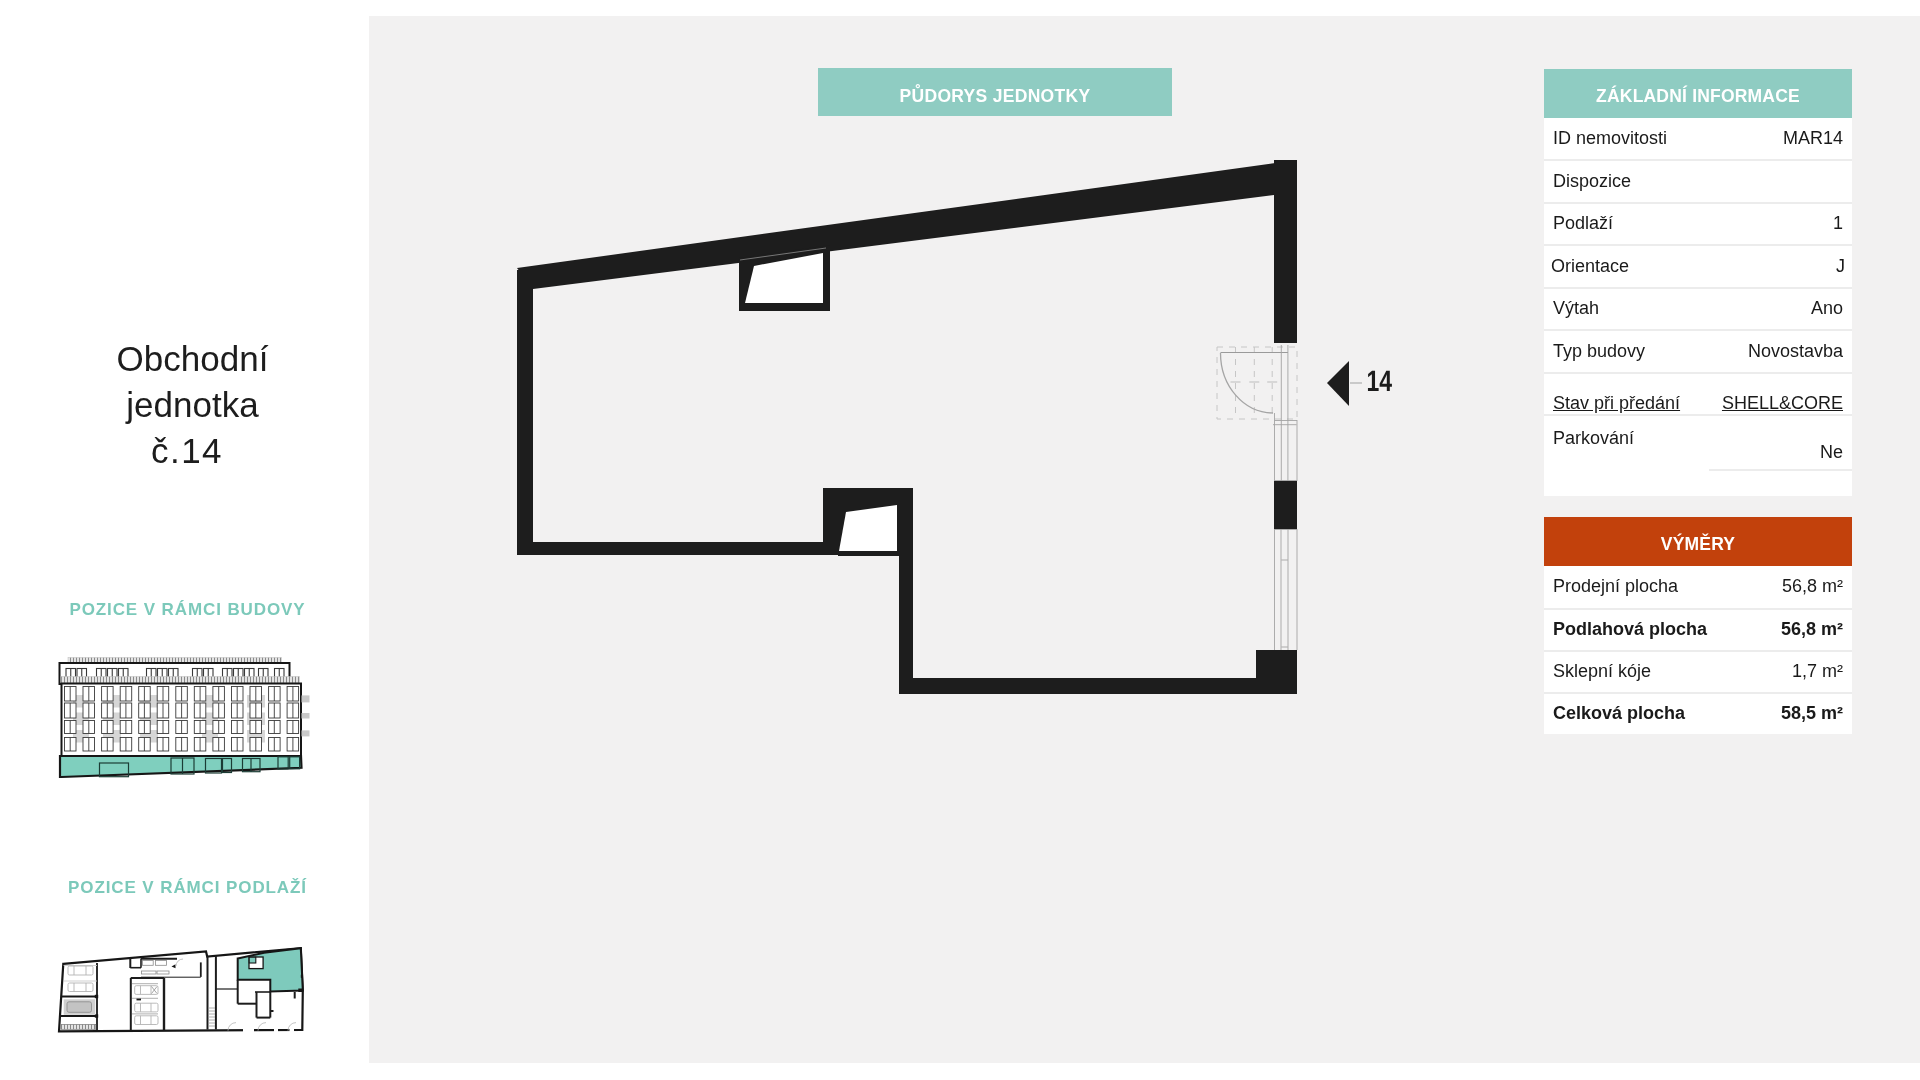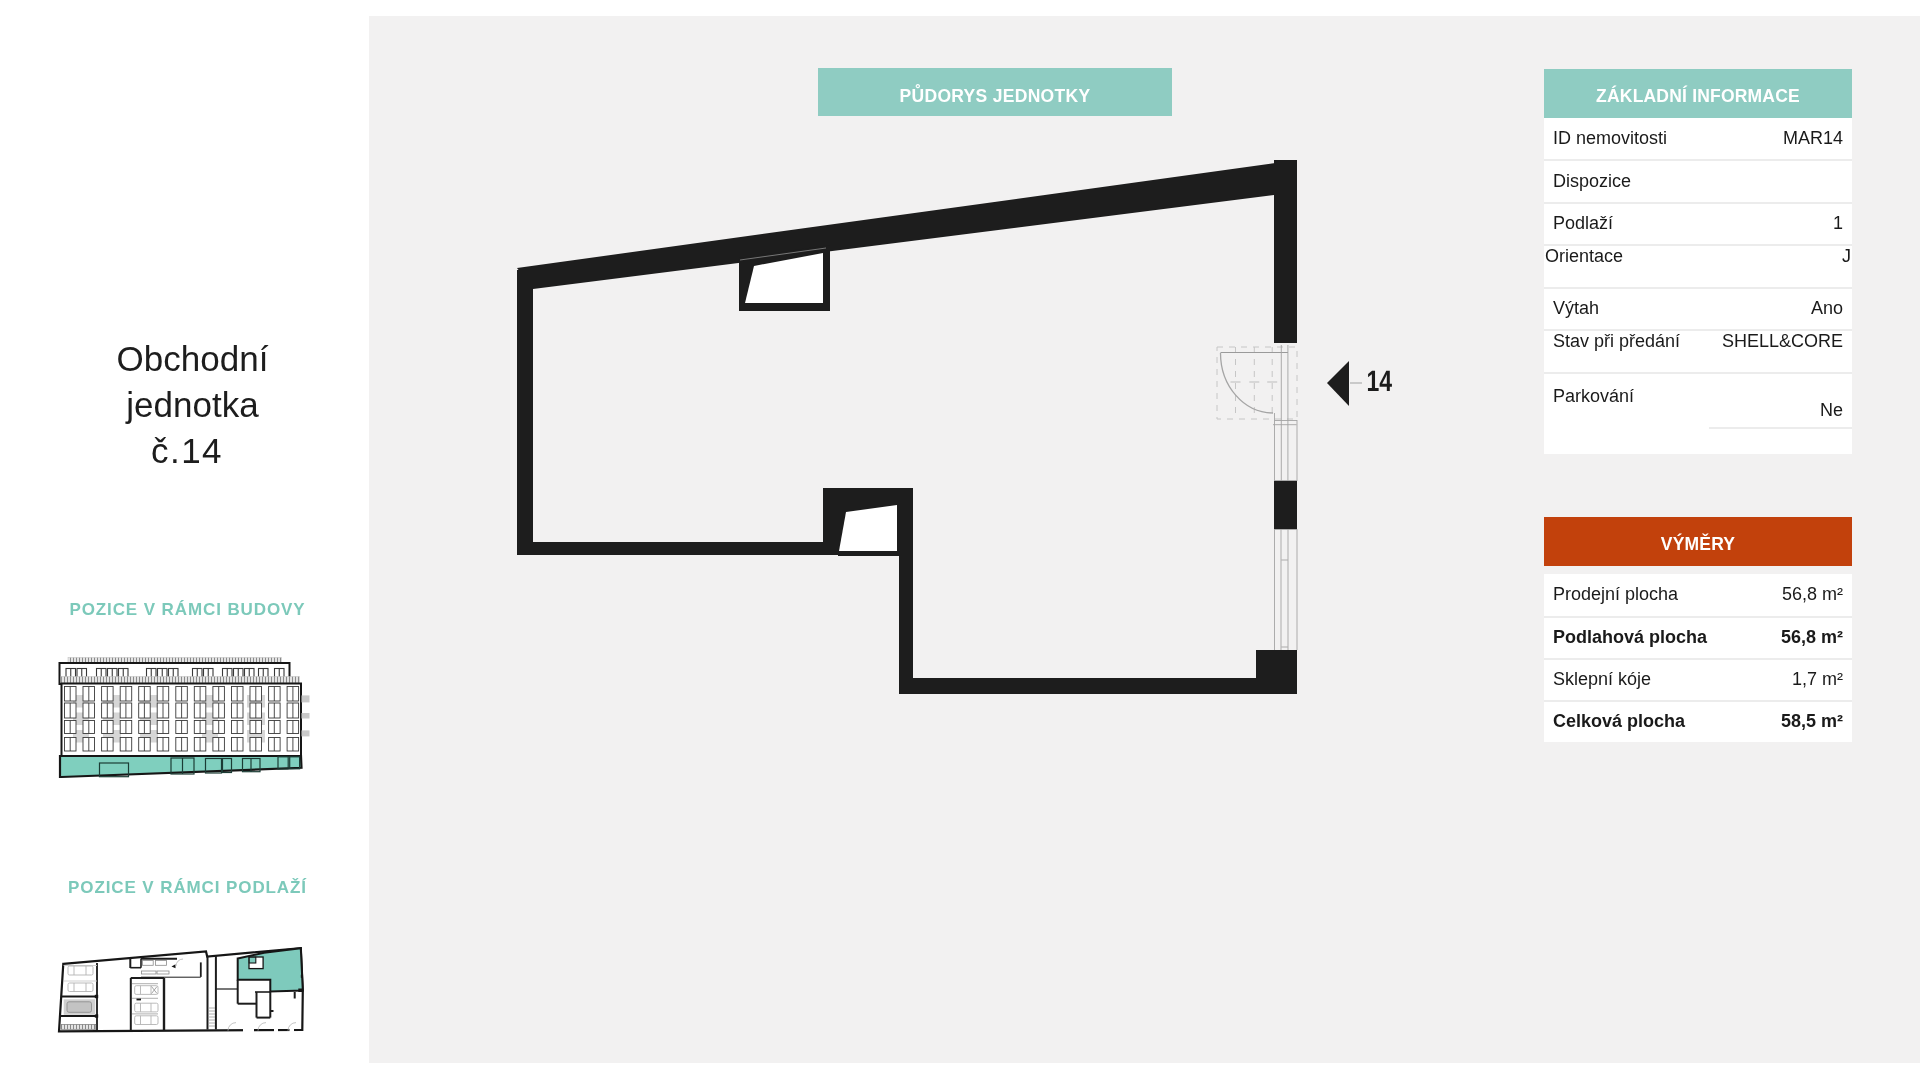--- a/index.html
+++ b/index.html
@@ -30,45 +30,49 @@
         <span>MAR14</span>
       </div>
     <div style="height:40.5px;border-bottom:2px solid #ececec;display:flex;justify-content:space-between;align-items:center;padding:0 9px;">
         <span>Dispozice</span>
         <span></span>
       </div>
     <div style="height:40.5px;border-bottom:2px solid #ececec;display:flex;justify-content:space-between;align-items:center;padding:0 9px;">
         <span>Podlaží</span>
         <span>1</span>
       </div>
-    <div style="height:40.5px;border-bottom:2px solid #ececec;display:flex;justify-content:space-between;align-items:flex-start;padding:0 1px;">
+    <div style="height:40.5px;border-bottom:2px solid #ececec;display:flex;justify-content:space-between;align-items:center;padding:0 7px;">
         <span>Orientace</span>
         <span>J</span>
       </div>
     <div style="height:40.5px;border-bottom:2px solid #ececec;display:flex;justify-content:space-between;align-items:center;padding:0 9px;">
         <span>Výtah</span>
         <span>Ano</span>
       </div>
-    <div style="height:40.5px;border-bottom:2px solid #ececec;display:flex;justify-content:space-between;align-items:flex-start;padding:0 9px;">
+    <div style="height:40.5px;border-bottom:2px solid #ececec;display:flex;justify-content:space-between;align-items:center;padding:0 9px;">
+        <span>Typ budovy</span>
+        <span>Novostavba</span>
+      </div>
+    <div style="height:40.5px;border-bottom:2px solid #ececec;display:flex;justify-content:space-between;align-items:flex-end;padding:0 9px;text-decoration:underline;">
         <span>Stav při předání</span>
         <span>SHELL&amp;CORE</span>
       </div>
     <div style="height:80px;position:relative;">
       <span style="position:absolute;left:9px;top:12px;">Parkování</span>
       <span style="position:absolute;right:9px;top:26px;">Ne</span>
       <div style="position:absolute;left:165px;right:0;top:53px;border-top:2px solid #ececec;"></div>
     </div>
   </div>
 </div>
 
 <div class="abs" style="left:1544px;top:517px;width:308px;">
 
   <div style="height:48.5px;background:#c2410c;color:#fff;font-size:17.5px;font-weight:bold;letter-spacing:0.2px;text-align:center;line-height:54px;">VÝMĚRY</div>
 
-  <div style="background:#fff;font-size:18px;color:#1a1a1a;margin-top:8px;">
+  <div style="background:#fff;font-size:18px;color:#1a1a1a;">
     <div style="height:42px;border-bottom:2px solid #ececec;display:flex;justify-content:space-between;align-items:center;padding:0 9px;">
         <span>Prodejní plocha</span>
         <span>56,8 m²</span>
       </div>
     <div style="height:40px;border-bottom:2px solid #ececec;display:flex;justify-content:space-between;align-items:center;padding:0 9px;font-weight:bold;">
         <span>Podlahová plocha</span>
         <span>56,8 m²</span>
       </div>
     <div style="height:40px;border-bottom:2px solid #ececec;display:flex;justify-content:space-between;align-items:center;padding:0 9px;">
         <span>Sklepní kóje</span>

